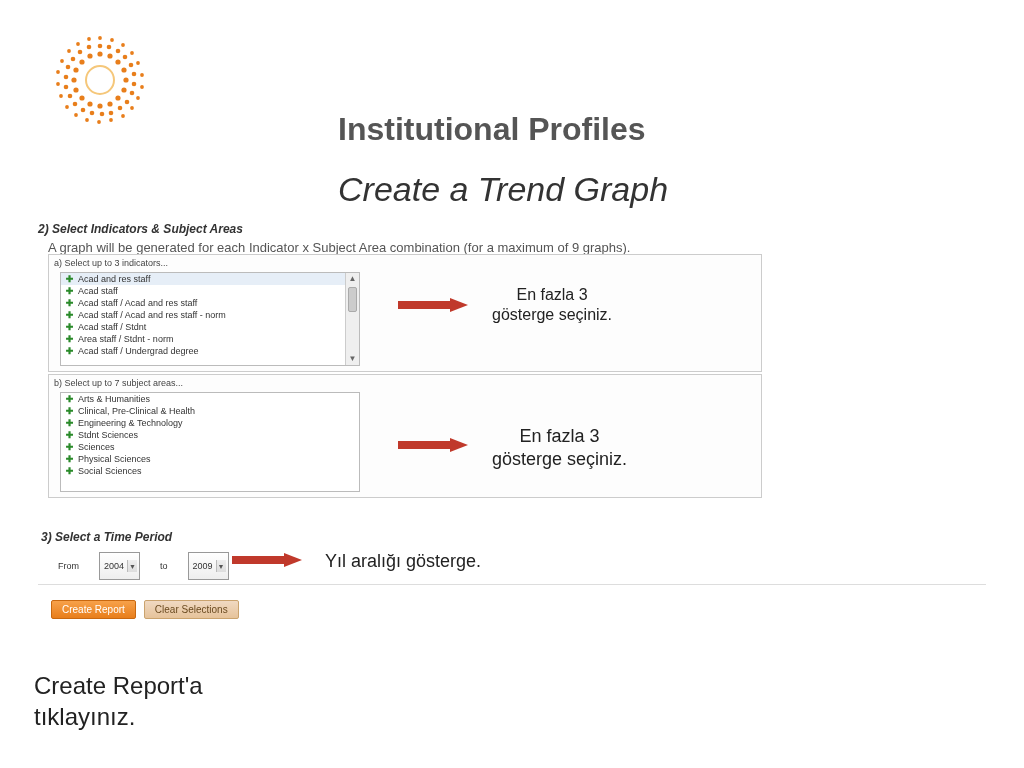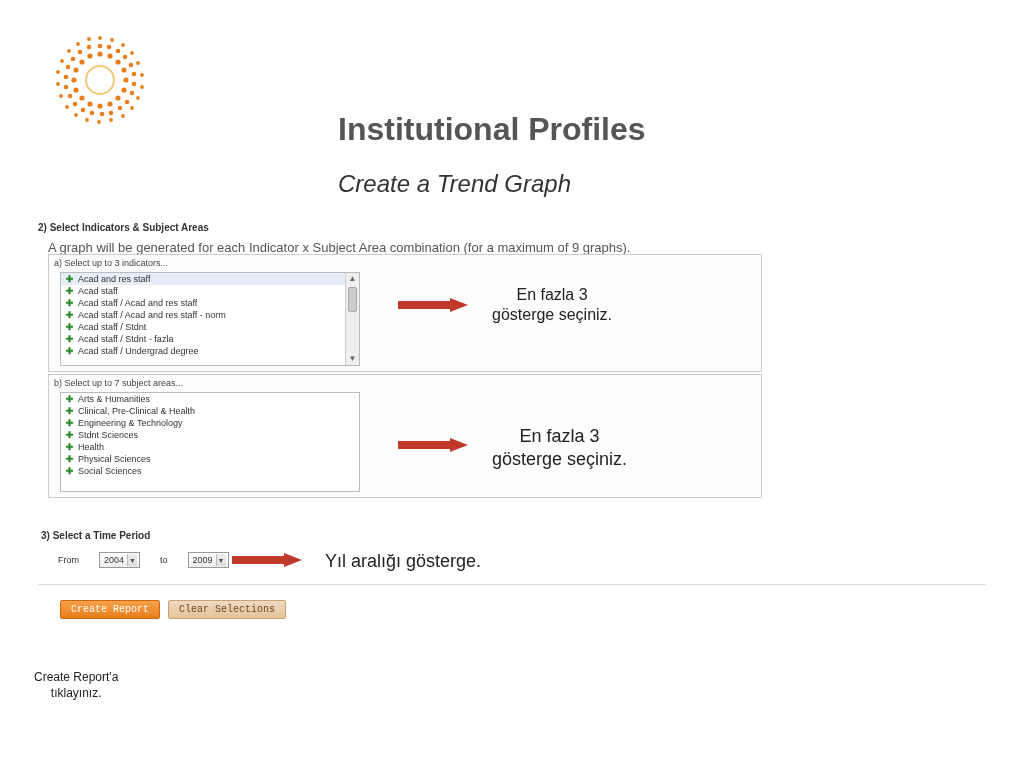--- a/index.html
+++ b/index.html
@@ -24,29 +24,30 @@
     top: 70px;
     font-size: 32px;
     font-weight: bold;
     color: #555;
     margin-top: 41px;
   }
   .sub-title {
     position: absolute;
     left: 338px;
     top: 170px;
-    font-size: 24px;
+    font-size: 34px;
     font-style: italic;
     color: #333;
   }
   .section-header {
-    font-size: 10px;
+    font-size: 12px;
     font-weight: bold;
     color: #333;
     position: absolute;
+    font-style: italic;
   }
   .section-desc {
     font-size: 13px;
     color: #555;
     position: absolute;
   }
   .panel {
     position: absolute;
     background: #fdfdfd;
     border: 1px solid #ccc;
@@ -128,21 +129,21 @@
   }
   .callout-it {
     font-size: 18px;
   }
   .dropdown {
     display: inline-flex;
     align-items: center;
     border: 1px solid #999;
     background: linear-gradient(#fff,#eee);
     font-size: 9px;
-    height: 16px;
+    height: 28px;
     padding: 0 2px 0 4px;
     gap: 3px;
   }
   .dropdown .caret {
     width: 10px;
     height: 12px;
     background: linear-gradient(#eee,#ddd);
     border-left: 1px solid #bbb;
     display: flex;
     align-items: center;
@@ -179,23 +180,22 @@
     color: #6a4a20;
     border-color: #caa36e;
   }
   .btn-row {
     position: absolute;
     display: flex;
     gap: 8px;
   }
   .bottom-callout {
     position: absolute;
-    font-size: 12px;
+    font-size: 24px;
     color: #222;
-    text-align: center;
     line-height: 1.3;
   }
 </style>
 </head>
 <body>
 
 <div class="logo">
   <svg viewBox="0 0 100 100" width="100" height="100">
     <g transform="translate(50,50)">
       <circle r="18" fill="none" stroke="#f5a623" stroke-width="0"></circle>
@@ -294,21 +294,21 @@
   <div class="list-item">
       <span class="plus-icon">✚</span>
       <span>Acad staff / Acad and res staff - norm</span>
     </div>
   <div class="list-item">
       <span class="plus-icon">✚</span>
       <span>Acad staff / Stdnt</span>
     </div>
   <div class="list-item">
       <span class="plus-icon">✚</span>
-      <span>Acad staff / Stdnt - fazla</span>
+      <span>Area staff / Stdnt - norm</span>
     </div>
   <div class="list-item">
       <span class="plus-icon">✚</span>
       <span>Acad staff / Undergrad degree</span>
     </div>
   <div class="scrollbar">
     <div class="scroll-arrow up">▲</div>
     <div class="scroll-thumb"></div>
     <div class="scroll-arrow down">▼</div>
   </div>
@@ -340,21 +340,21 @@
   <div class="list-item">
       <span class="plus-icon">✚</span>
       <span>Engineering &amp; Technology</span>
     </div>
   <div class="list-item">
       <span class="plus-icon">✚</span>
       <span>Stdnt Sciences</span>
     </div>
   <div class="list-item">
       <span class="plus-icon">✚</span>
-      <span>Health</span>
+      <span>Sciences</span>
     </div>
   <div class="list-item">
       <span class="plus-icon">✚</span>
       <span>Physical Sciences</span>
     </div>
   <div class="list-item">
       <span class="plus-icon">✚</span>
       <span>Social Sciences</span>
     </div>
 </div>
@@ -388,21 +388,21 @@
 <div class="arrow" style="left:232px; top:553px;">
   <svg width="70" height="14" viewBox="0 0 70 14">
       <rect x="0" y="3" width="52" height="8" fill="#c0392b"></rect>
       <polygon points="52,0 70,7 52,14" fill="#c0392b"></polygon>
     </svg>
 </div>
 <div class="callout" style="left:325px; top:550px; font-size:18px;">Yıl aralığı gösterge.</div>
 
 <div class="hr" style="top:584px;"></div>
 
-<div class="btn-row" style="left:60px; top:600px;font-family:Liberation Mono, monospace;">
+<div class="btn-row" style="left:51px; top:600px;">
   <span class="btn">Create Report</span>
   <span class="btn secondary">Clear Selections</span>
 </div>
 
 <div class="bottom-callout" style="left:34px; top:670px;">
   <span>Create Report'a</span><br>
   <span>tıklayınız.</span>
 </div>
 
 </body></html>

